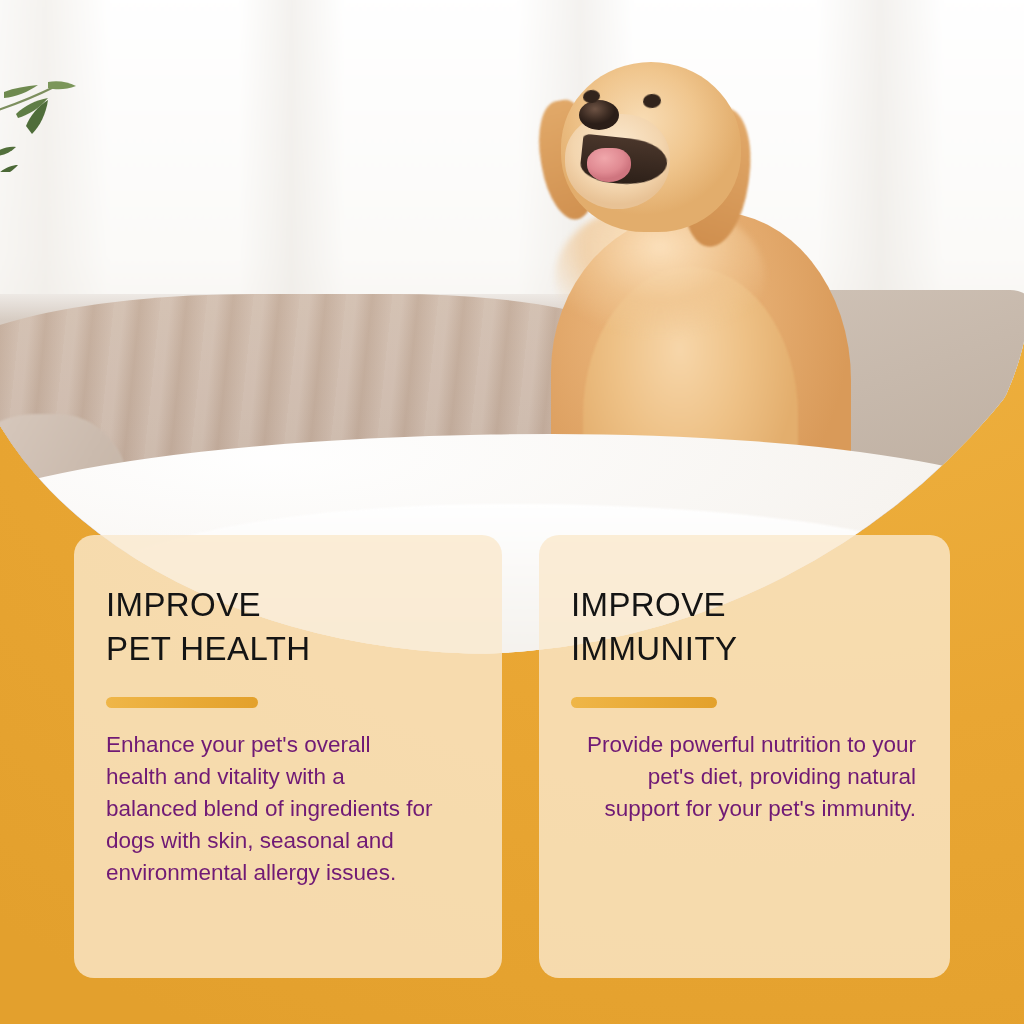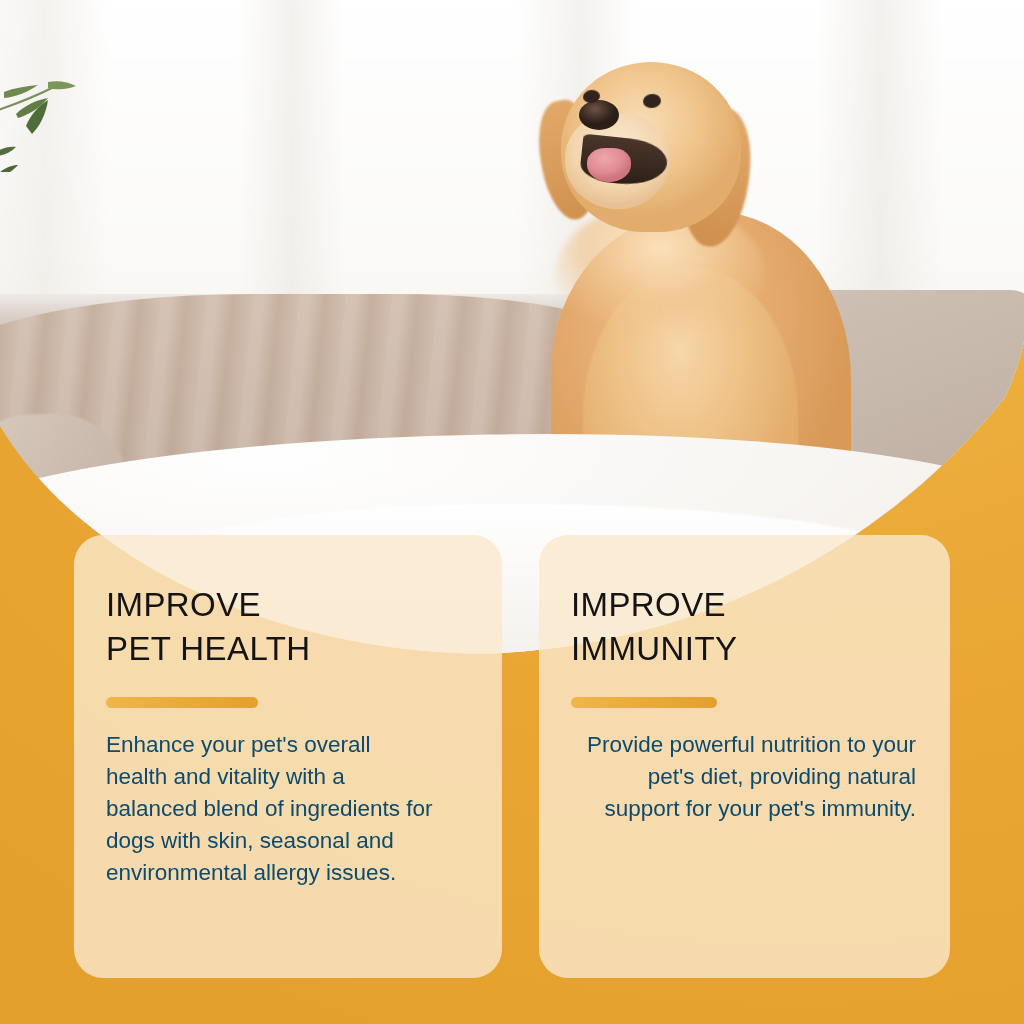--- a/index.html
+++ b/index.html
@@ -188,21 +188,21 @@
   
   .plant{position:absolute;left:-4px;top:52px;width:90px;height:120px;}
   .plant svg{display:block;}
 
   
   .cards{position:absolute;left:0;top:0;width:1024px;height:1024px;}
   .card{
     position:absolute;
     top:535px;height:443px;
     background:rgba(250,232,205,0.80);
-    border-radius:29px;
+    border-radius:20px;
     box-sizing:border-box;
     padding:48px 34px 0 32px;
   }
   .card.left{left:74px;width:428px;}
   .card.right{left:539px;width:411px;}
 
   .card-title{
     margin:0;
     font-size:33px;
     line-height:44px;
@@ -217,21 +217,21 @@
     border-radius:8px;
     background:linear-gradient(90deg,#EFB648 0%, #E8A935 60%, #E3A12C 100%);
   }
   .card.left .accent-bar{width:152px;}
   .card.right .accent-bar{width:146px;}
 
   .card-body{
     margin:21px 0 0 0;
     font-size:22.5px;
     line-height:32px;
-    color:#0c4a6e;
+    color:#701a75;
     font-weight:400;
   }
   .card.left .card-body{max-width:330px;}
   .card.right .card-body{max-width:348px;text-align:right;}
 </style>
 </head>
 <body>
 
 <div class="canvas">
 

